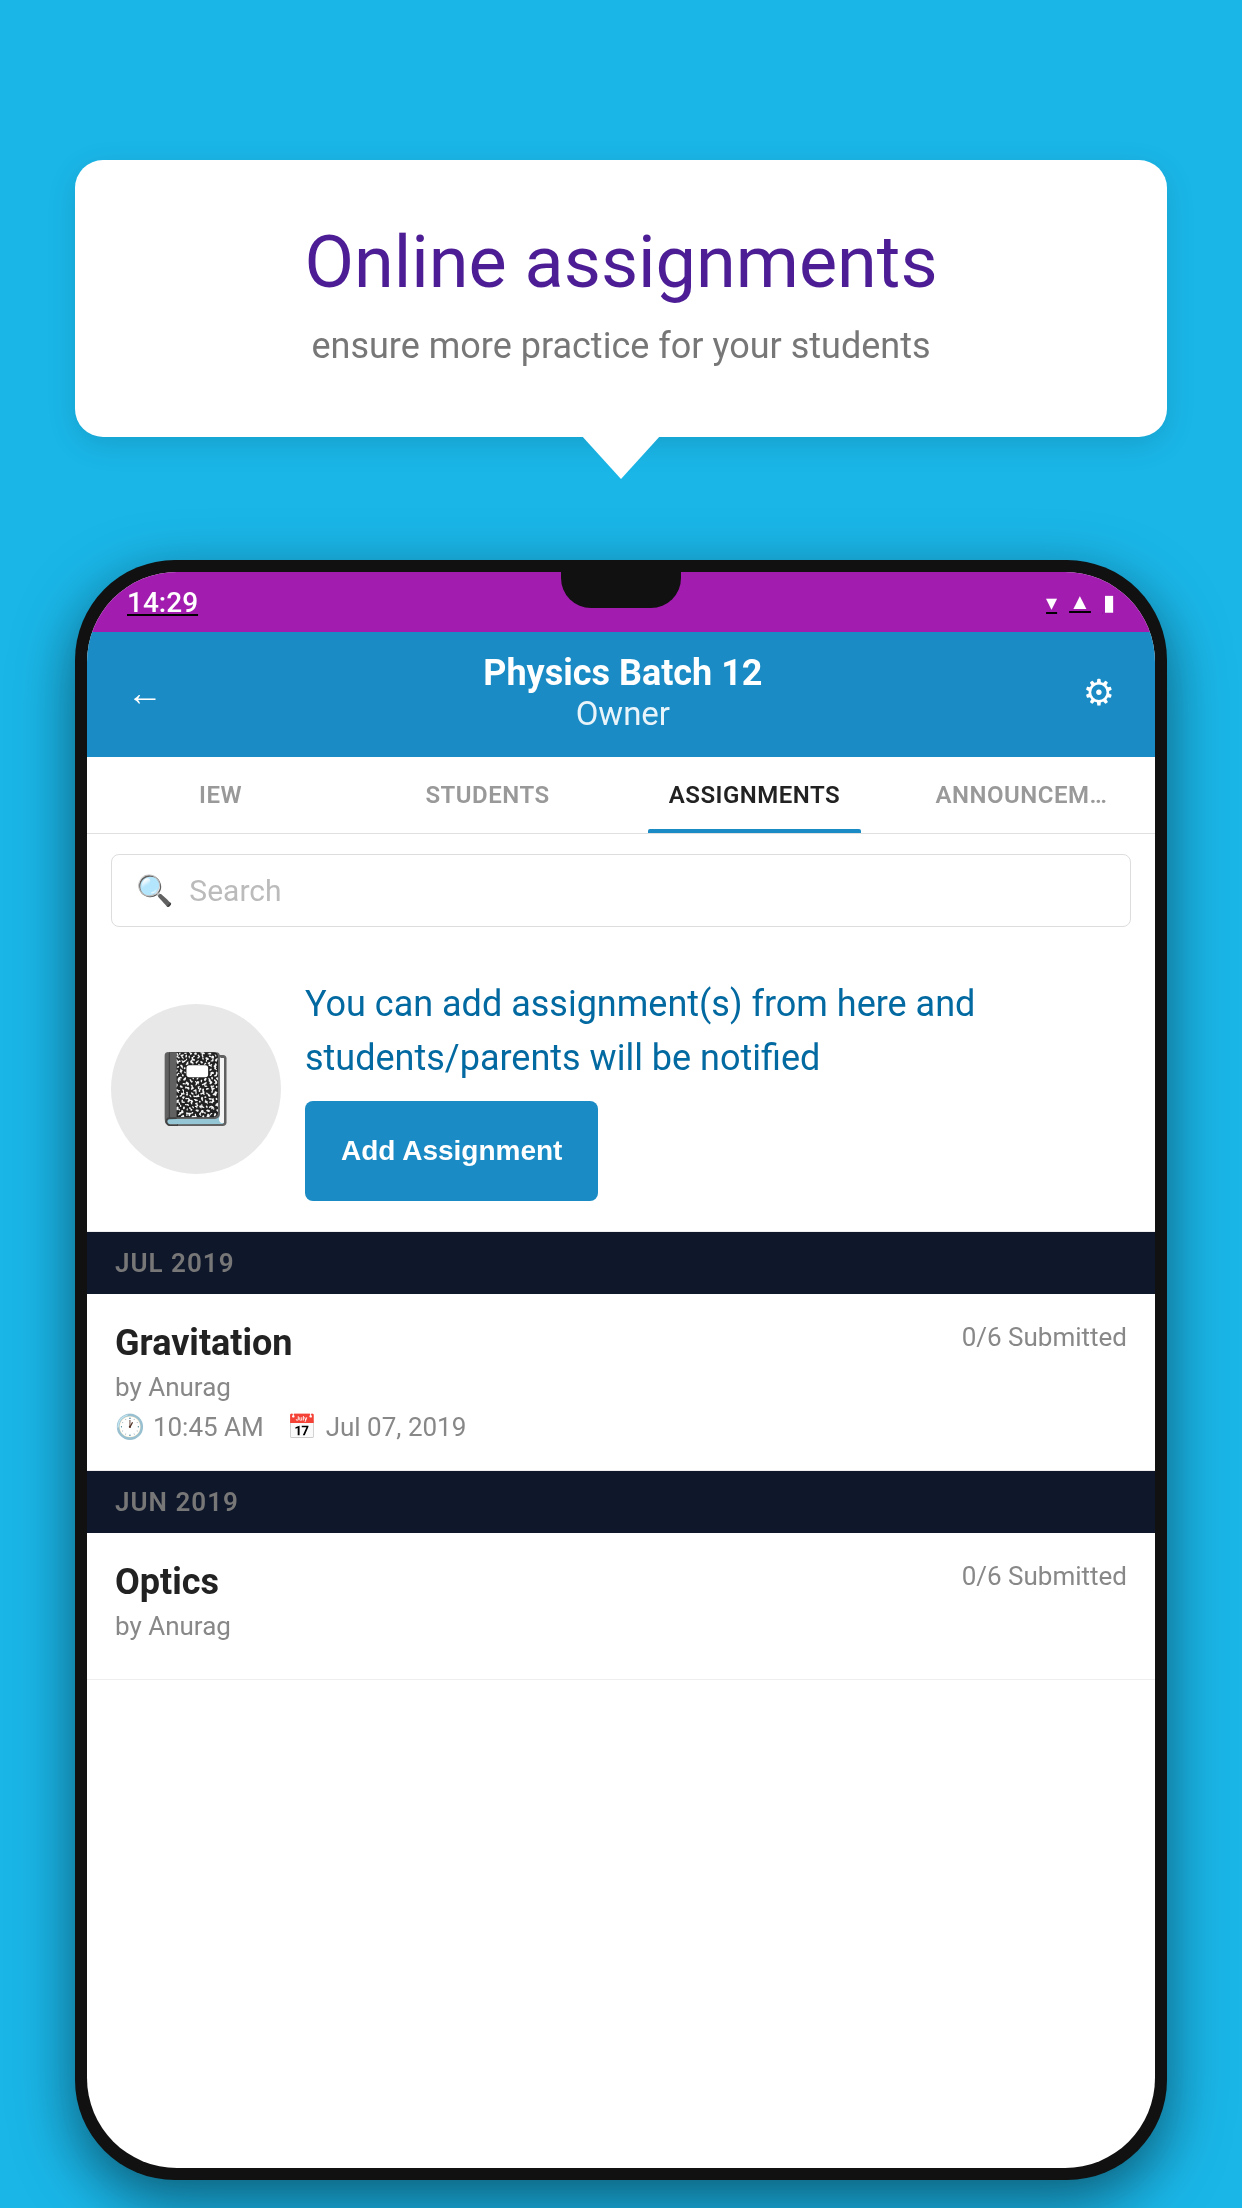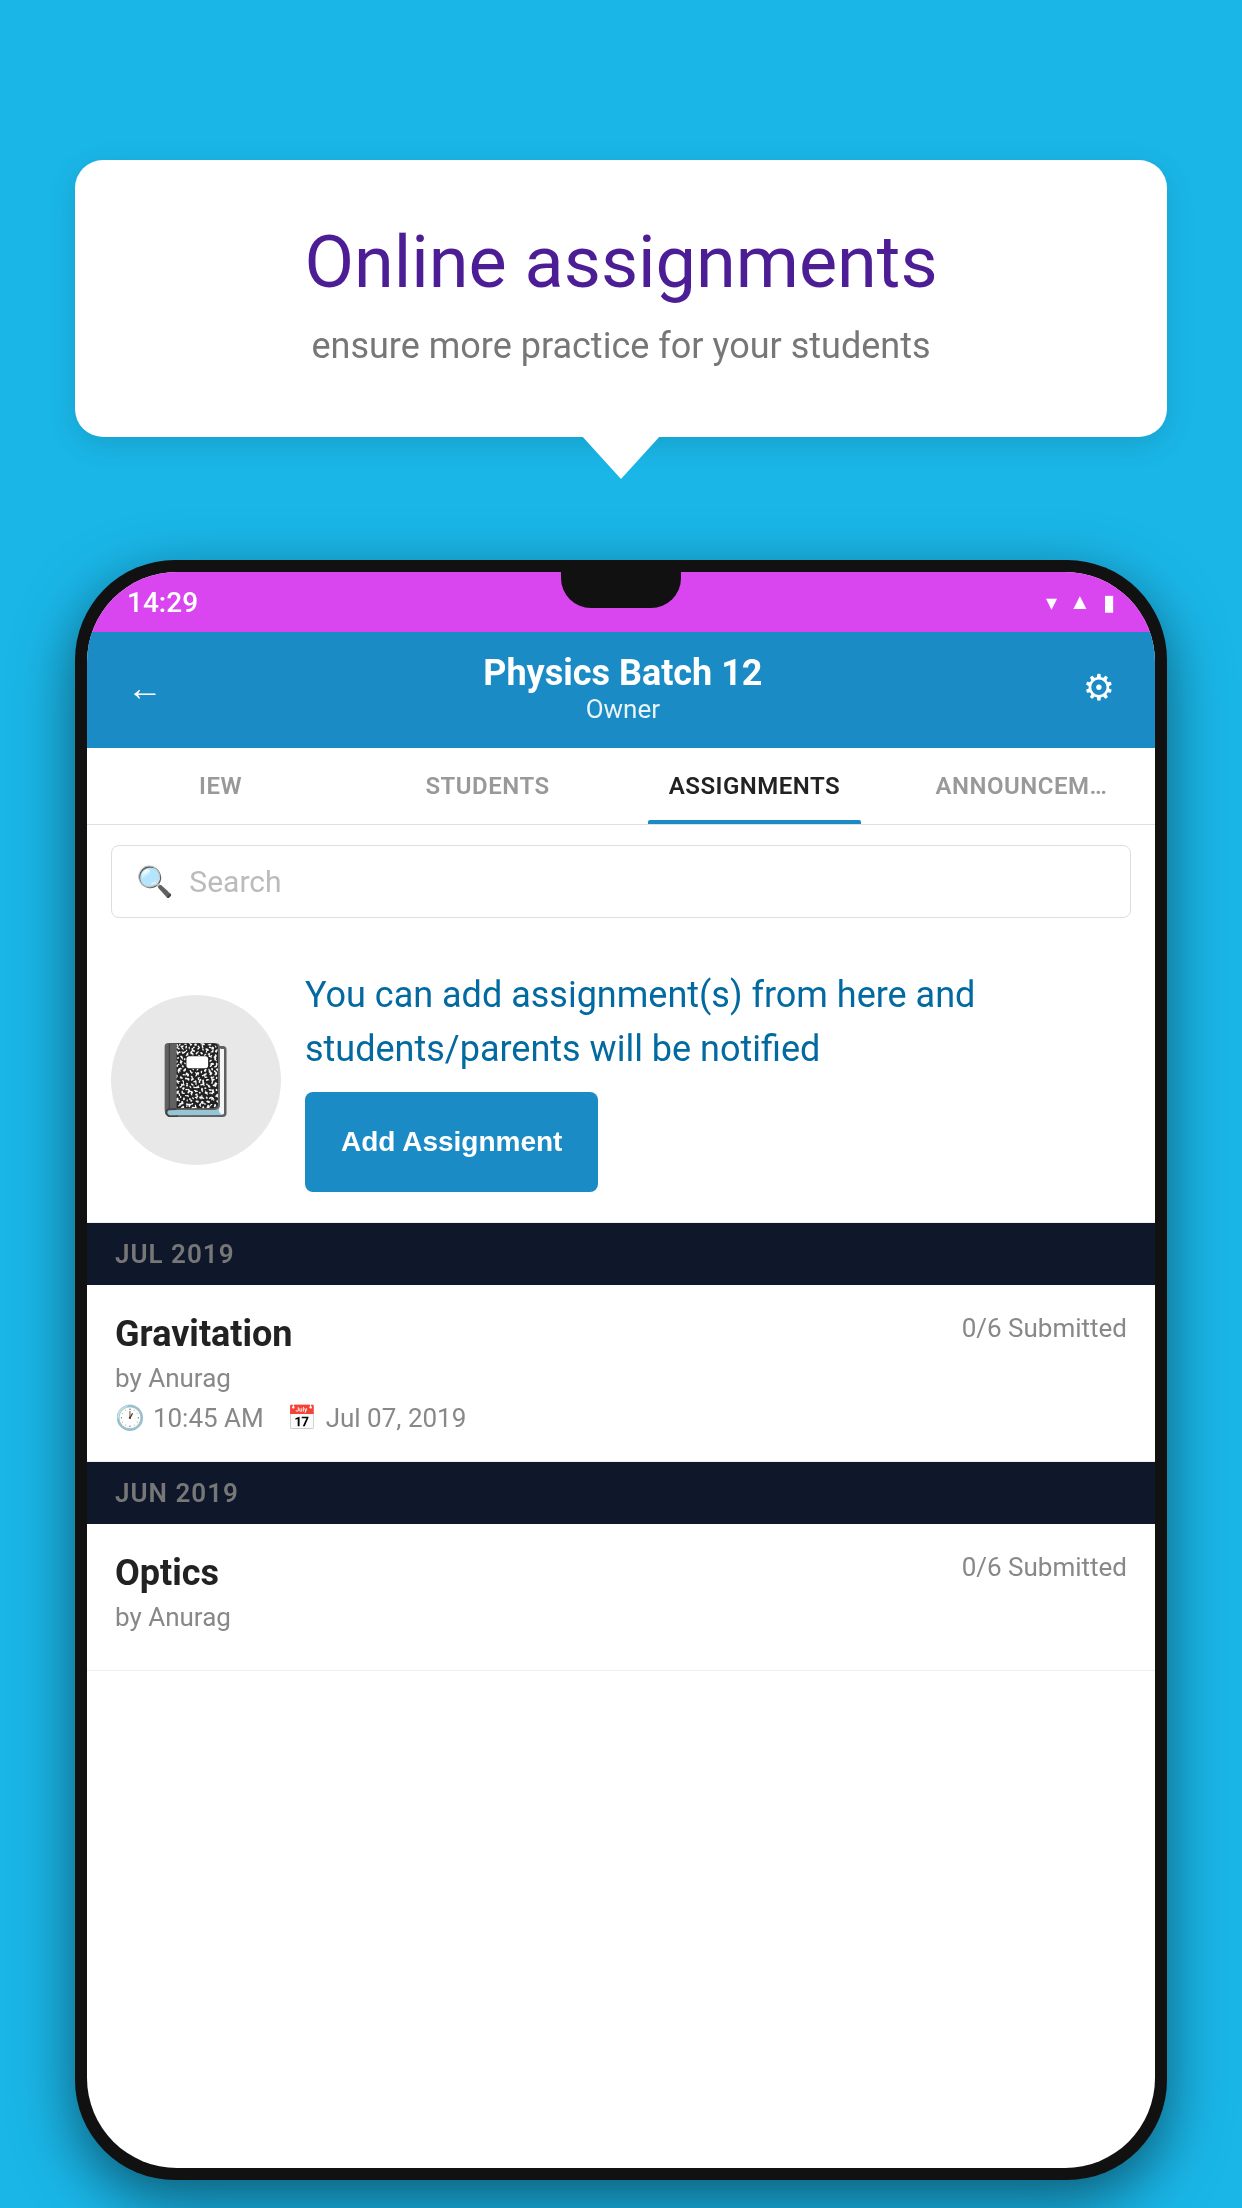--- a/index.html
+++ b/index.html
@@ -68,27 +68,28 @@
       width: 100%;
       height: 100%;
       background: white;
       border-radius: 90px;
       overflow: hidden;
       position: relative;
     }
 
     
     .status-bar {
-      background: #d946ef;
+      background: #a21caf;
       height: 60px;
       display: flex;
       align-items: center;
       justify-content: space-between;
       padding: 0 40px;
       position: relative;
+      text-decoration: underline;
     }
     .status-time {
       color: white;
       font-size: 28px;
       font-weight: 500;
     }
     .status-icons {
       display: flex;
       align-items: center;
       gap: 12px;
@@ -126,21 +127,21 @@
     .header-title-block {
       text-align: center;
     }
     .header-title {
       color: white;
       font-size: 36px;
       font-weight: 700;
     }
     .header-subtitle {
       color: rgba(255,255,255,0.9);
-      font-size: 26px;
+      font-size: 33px;
     }
     .settings-btn {
       color: white;
       font-size: 36px;
       cursor: pointer;
     }
 
     
     .tabs-bar {
       display: flex;

